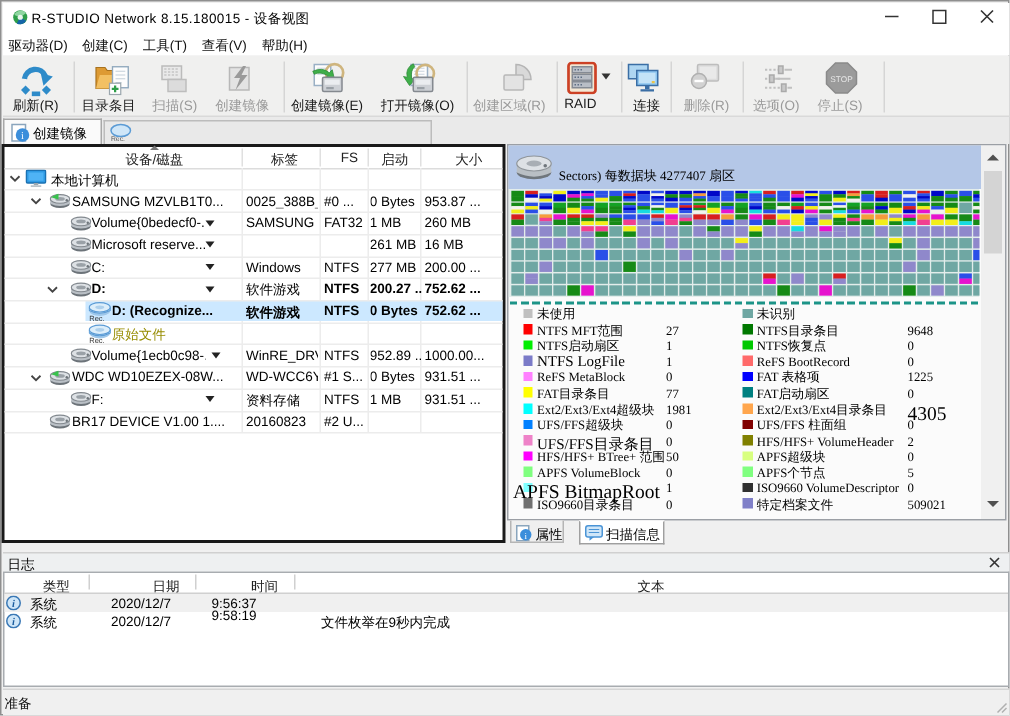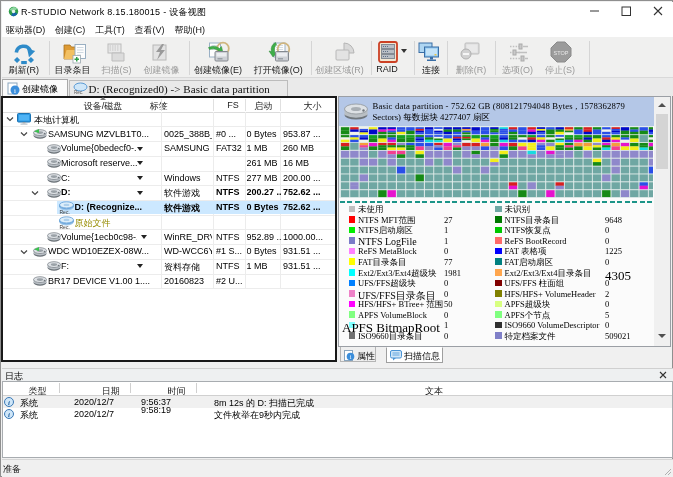--- a/index.html
+++ b/index.html
@@ -133,31 +133,30 @@
 <div class="cap" style="left:385px;top:63px;width:90px;color:#1a1a1a">连接</div>
 <div class="cap" style="left:425px;top:63px;width:90px;color:#9a9a9a">删除(R)</div>
 <div class="cap" style="left:471.5px;top:63px;width:90px;color:#9a9a9a">选项(O)</div>
 <div class="cap" style="left:514px;top:63px;width:90px;color:#9a9a9a">停止(S)</div>
 <div class="abs" style="left:1px;top:77px;width:671px;height:18px;background:#eaeaea"></div>
 <div class="abs" style="left:68px;top:79px;width:219px;height:16px;background:#e9e9e9;border:1px solid #bcbcbc;border-bottom:none"></div>
 <svg class="abs" style="left:72px;top:81px" width="15" height="13" viewBox="0 0 15 13">
       <ellipse cx="7.5" cy="5" rx="6.5" ry="4" fill="#cfe6f8" stroke="#5b9bd5"></ellipse>
       <text x="1" y="12" font-size="4.5" fill="#555" font-family="Liberation Sans">Rec.</text>
     </svg>
-<div class="abs srf" style="left:87.5px;top:81.5px;font-size:11px;letter-spacing:0.05px;color:#111;white-space:nowrap">D: (Recognized0) -&gt; Basic data partition</div>
 <div class="abs" style="left:1px;top:78px;width:66px;height:17px;background:#fafafa;border:1px solid #a8a8a8;border-bottom:none"></div>
 <svg class="abs" style="left:6px;top:80.5px" width="13" height="13" viewBox="0 0 13 13">
       <rect x="1" y="1" width="9" height="11" fill="#fff" stroke="#8aa5bd"></rect>
       <circle cx="8" cy="8" r="4.5" fill="#3b8edb"></circle>
       <text x="8" y="10.5" font-size="7" fill="#fff" text-anchor="middle" font-family="Liberation Serif">i</text>
     </svg>
 <div class="abs" style="left:21px;top:82px;font-size:9px;color:#000">创建镜像</div>
 <div class="abs" style="left:0px;top:95px;width:336px;height:266px;background:#fff;border:2px solid #191919"></div>
 <div class="hdr" style="left:62px;top:99px;width:80px;text-align:center">设备/磁盘</div>
-<div class="hdr" style="left:148.7px;top:99px;width:80px;text-align:left">标签</div>
+<div class="hdr" style="left:148.7px;top:99px;width:80px;text-align:center">标签</div>
 <div class="hdr" style="left:192px;top:99px;width:80px;text-align:center">FS</div>
 <div class="hdr" style="left:222.2px;top:99px;width:80px;text-align:center">启动</div>
 <div class="hdr" style="left:271.5px;top:99px;width:80px;text-align:center">大小</div>
 <div class="abs" style="left:2px;top:110.6px;width:332px;height:1px;background:#dcdcdc"></div>
 <div class="abs" style="left:99px;top:95.5px;width:0;height:0;border-left:3px solid transparent;border-right:3px solid transparent;border-bottom:3px solid #777"></div>
 <div class="sep" style="left:160px;top:98px;height:12px;background:#e0e0e0"></div>
 <div class="sep" style="left:160px;top:111px;height:176.4px;background:#ececec"></div>
 <div class="sep" style="left:212px;top:98px;height:12px;background:#e0e0e0"></div>
 <div class="sep" style="left:212px;top:111px;height:176.4px;background:#ececec"></div>
 <div class="sep" style="left:243.6px;top:98px;height:12px;background:#e0e0e0"></div>
@@ -330,21 +329,20 @@
 <div class="abs" style="left:2px;top:287.36px;width:332px;height:1px;background:#ececec"></div>
 <div class="abs" style="left:337px;top:95px;width:333px;height:250.5px;background:#fbfbfb;border:1px solid #9b9fa5"></div>
 <div class="abs" style="left:338px;top:96px;width:314.5px;height:28.5px;background:#b4c7e7"></div>
 <svg class="abs" style="left:342px;top:102px" width="26" height="17" viewBox="0 0 26 17">
 <ellipse cx="13" cy="12" rx="11.5" ry="4.5" fill="#6f767c"></ellipse>
 <path d="M1.5 6 Q13 0 24.5 6 L24.5 12 Q13 17.5 1.5 12 Z" fill="#b9bfc4"></path>
 <ellipse cx="13" cy="6" rx="11.5" ry="5" fill="#dde1e5" stroke="#8f959a" stroke-width="0.8"></ellipse>
 <ellipse cx="13" cy="6" rx="5" ry="2" fill="#a8aeb4"></ellipse>
 <circle cx="20.5" cy="7.5" r="1.2" fill="#6f767c"></circle>
     </svg>
-<div class="abs srf" style="left:371.5px;top:99.5px;font-size:8.7px;color:#000;letter-spacing:0.16px">Basic data partition - 752.62 GB (808121794048 Bytes , 1578362879</div>
 <div class="abs srf" style="left:371.5px;top:110.5px;font-size:8.7px;color:#000">Sectors) <span class="sns">每数据块</span> 4277407 <span class="sns">扇区</span></div>
 <svg class="abs" style="left:338px;top:124.5px" width="314" height="72" viewBox="0 0 314 72">
 <rect x="0" y="0" width="314" height="72" fill="#e3edeb"></rect>
       <rect x="1.9" y="1.2" width="8.4" height="3.6" fill="#168a16"></rect>
       <rect x="1.9" y="4.7" width="8.4" height="3.6" fill="#168a16"></rect>
       <rect x="11.2" y="1.2" width="8.4" height="2.5" fill="#d81f1f"></rect>
       <rect x="11.2" y="3.5" width="8.4" height="2.5" fill="#0008c8"></rect>
       <rect x="11.2" y="5.8" width="8.4" height="2.5" fill="#f2f2ec"></rect>
       <rect x="20.6" y="1.2" width="8.4" height="1.9" fill="#f2f2ec"></rect>
       <rect x="20.6" y="2.9" width="8.4" height="1.9" fill="#2a4fe8"></rect>
@@ -953,21 +951,20 @@
 <div class="sep" style="left:194.5px;top:382px;height:10px;background:#d0d0d0"></div>
 <div class="abs" style="left:2px;top:393.5px;width:669px;height:1px;background:#d0d0d0"></div>
 <div class="abs" style="left:2px;top:395px;width:669px;height:11.5px;background:#f0f0f0"></div>
 <svg class="abs" style="left:3px;top:396px" width="10" height="10" viewBox="0 0 10 10">
       <circle cx="5" cy="5" r="4.5" fill="#cfe6f8" stroke="#3a78b5"></circle>
       <text x="5" y="7.8" font-size="7" fill="#1a5c9e" text-anchor="middle" font-family="Liberation Serif" font-style="italic" font-weight="bold">i</text>
     </svg>
 <div class="abs" style="left:19px;top:396.2px;font-size:9px">系统</div>
 <div class="abs" style="left:73px;top:396.2px;font-size:9px">2020/12/7</div>
 <div class="abs" style="left:140px;top:396.2px;font-size:9px">9:56:37</div>
-<div class="abs" style="left:213px;top:396.2px;font-size:9px">8m 12s 的 D: 扫描已完成</div>
 <svg class="abs" style="left:3px;top:407.5px" width="10" height="10" viewBox="0 0 10 10">
       <circle cx="5" cy="5" r="4.5" fill="#cfe6f8" stroke="#3a78b5"></circle>
       <text x="5" y="7.8" font-size="7" fill="#1a5c9e" text-anchor="middle" font-family="Liberation Serif" font-style="italic" font-weight="bold">i</text>
     </svg>
 <div class="abs" style="left:19px;top:407.7px;font-size:9px">系统</div>
 <div class="abs" style="left:73px;top:407.7px;font-size:9px">2020/12/7</div>
 <div class="abs" style="left:140px;top:404px;font-size:9px">9:58:19</div>
 <div class="abs" style="left:213px;top:407.7px;font-size:9px">文件枚举在9秒内完成</div>
 <div class="abs" style="left:1px;top:457.5px;width:671px;height:18.5px;background:#f0f0f0;border-top:1px solid #d5d5d5"></div>
 <div class="abs" style="left:2px;top:462px;font-size:9px;color:#111">准备</div>

